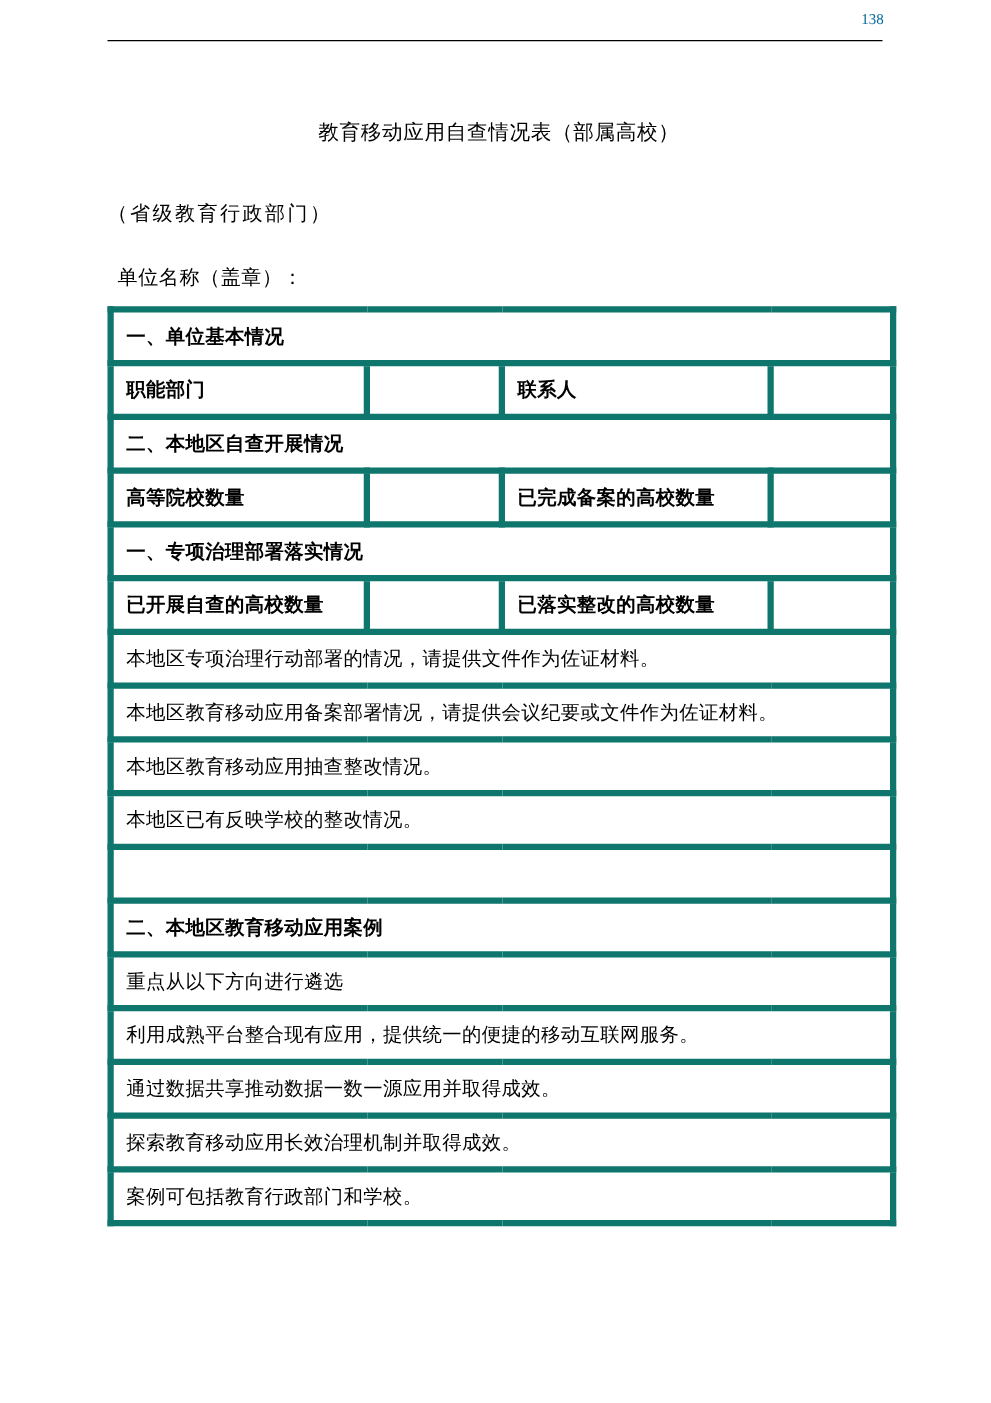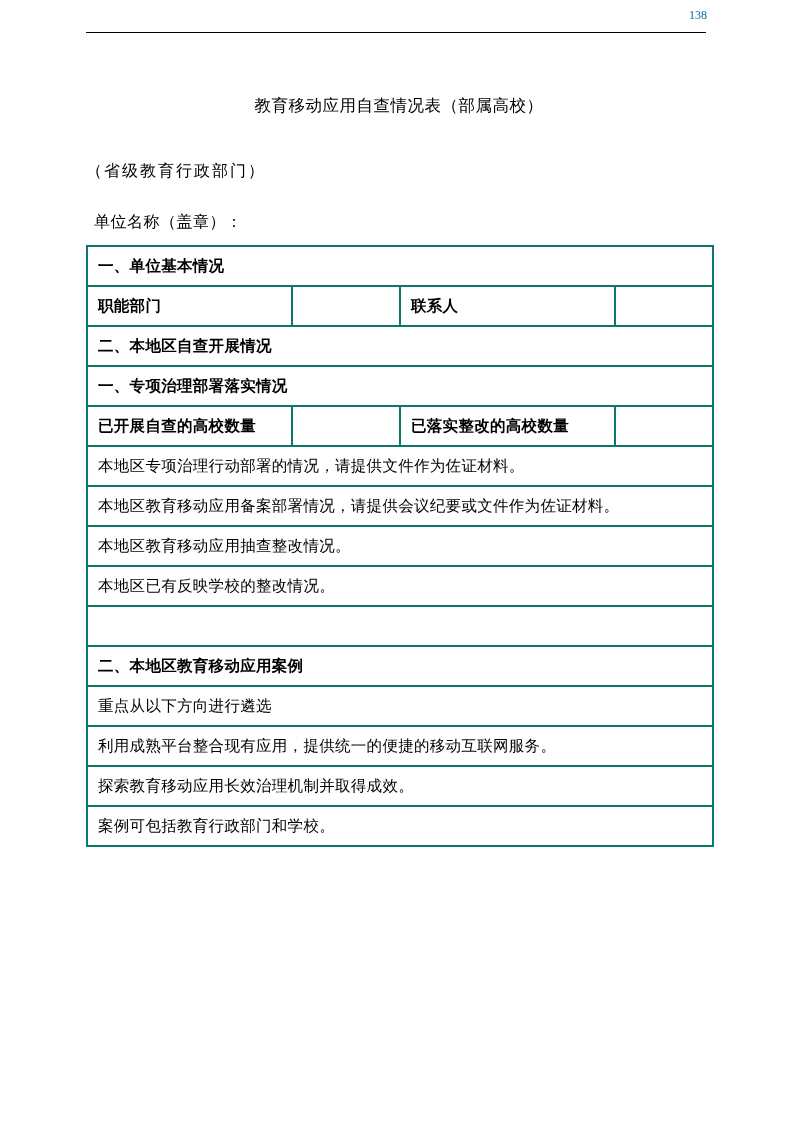--- a/index.html
+++ b/index.html
@@ -70,21 +70,21 @@
     font-family: "DejaVu Sans", sans-serif;
     margin: 0 0 12px 8px;
     letter-spacing: 0.5px;
   }
   table.form {
     width: 626px;
     border-collapse: collapse;
     table-layout: fixed;
   }
   table.form td {
-    border: 2px solid #0f766e;
+    border: 5px solid #0f766e;
     padding: 8px 10px;
     font-size: 15.5px;
     font-family: "DejaVu Sans", sans-serif;
     vertical-align: middle;
     height: 22px;
     letter-spacing: 0.3px;
   }
   td.section {
     font-weight: bold;
     height: 24px;
@@ -135,20 +135,26 @@
         <tr>
           <td class="label">职能部门</td>
           <td class="blank"></td>
           <td class="label">联系人</td>
           <td class="blank"></td>
         </tr>
         <tr>
           <td class="section" colspan="4">二、本地区自查开展情况</td>
         </tr>
         <tr>
+          <td class="label">高等院校数量</td>
+          <td class="blank"></td>
+          <td class="label">已完成备案的高校数量</td>
+          <td class="blank"></td>
+        </tr>
+        <tr>
           <td class="section" colspan="4">一、专项治理部署落实情况</td>
         </tr>
         <tr>
           <td class="label">已开展自查的高校数量</td>
           <td class="blank"></td>
           <td class="label">已落实整改的高校数量</td>
           <td class="blank"></td>
         </tr>
         <tr>
           <td class="para" colspan="4">本地区专项治理行动部署的情况，请提供文件作为佐证材料。</td>
@@ -168,20 +174,23 @@
         <tr>
           <td class="section" colspan="4">二、本地区教育移动应用案例</td>
         </tr>
         <tr>
           <td class="para" colspan="4">重点从以下方向进行遴选</td>
         </tr>
         <tr>
           <td class="para" colspan="4" style="border-top:none">利用成熟平台整合现有应用，提供统一的便捷的移动互联网服务。</td>
         </tr>
         <tr>
+          <td class="para" colspan="4" style="border-top:none">通过数据共享推动数据一数一源应用并取得成效。</td>
+        </tr>
+        <tr>
           <td class="para" colspan="4" style="border-top:none">探索教育移动应用长效治理机制并取得成效。</td>
         </tr>
         <tr>
           <td class="para" colspan="4" style="border-top:none">案例可包括教育行政部门和学校。</td>
         </tr>
       </tbody>
     </table>
 
   </div>
 </div>

